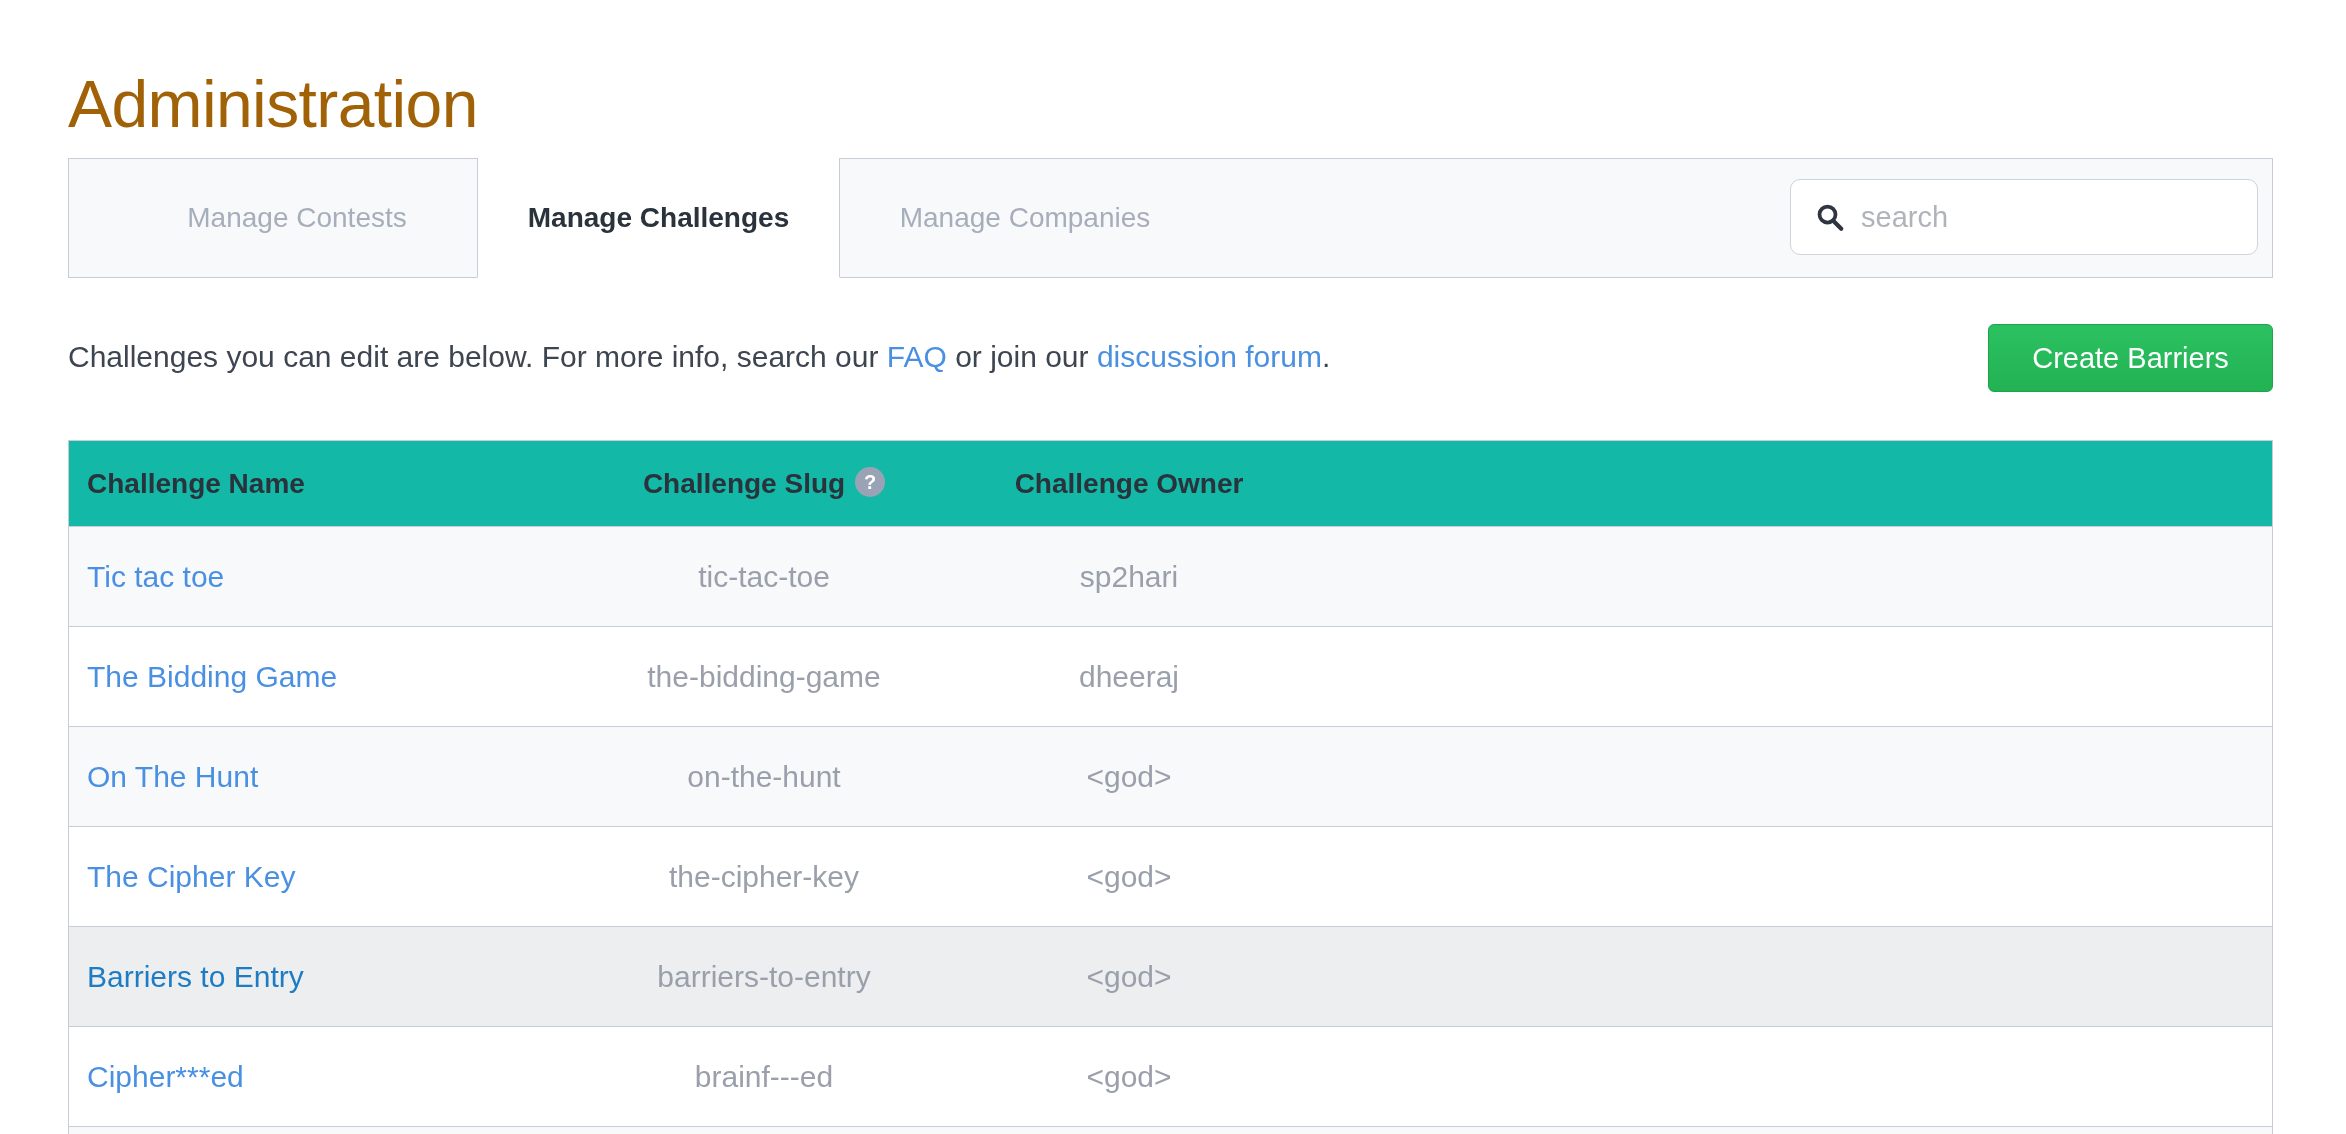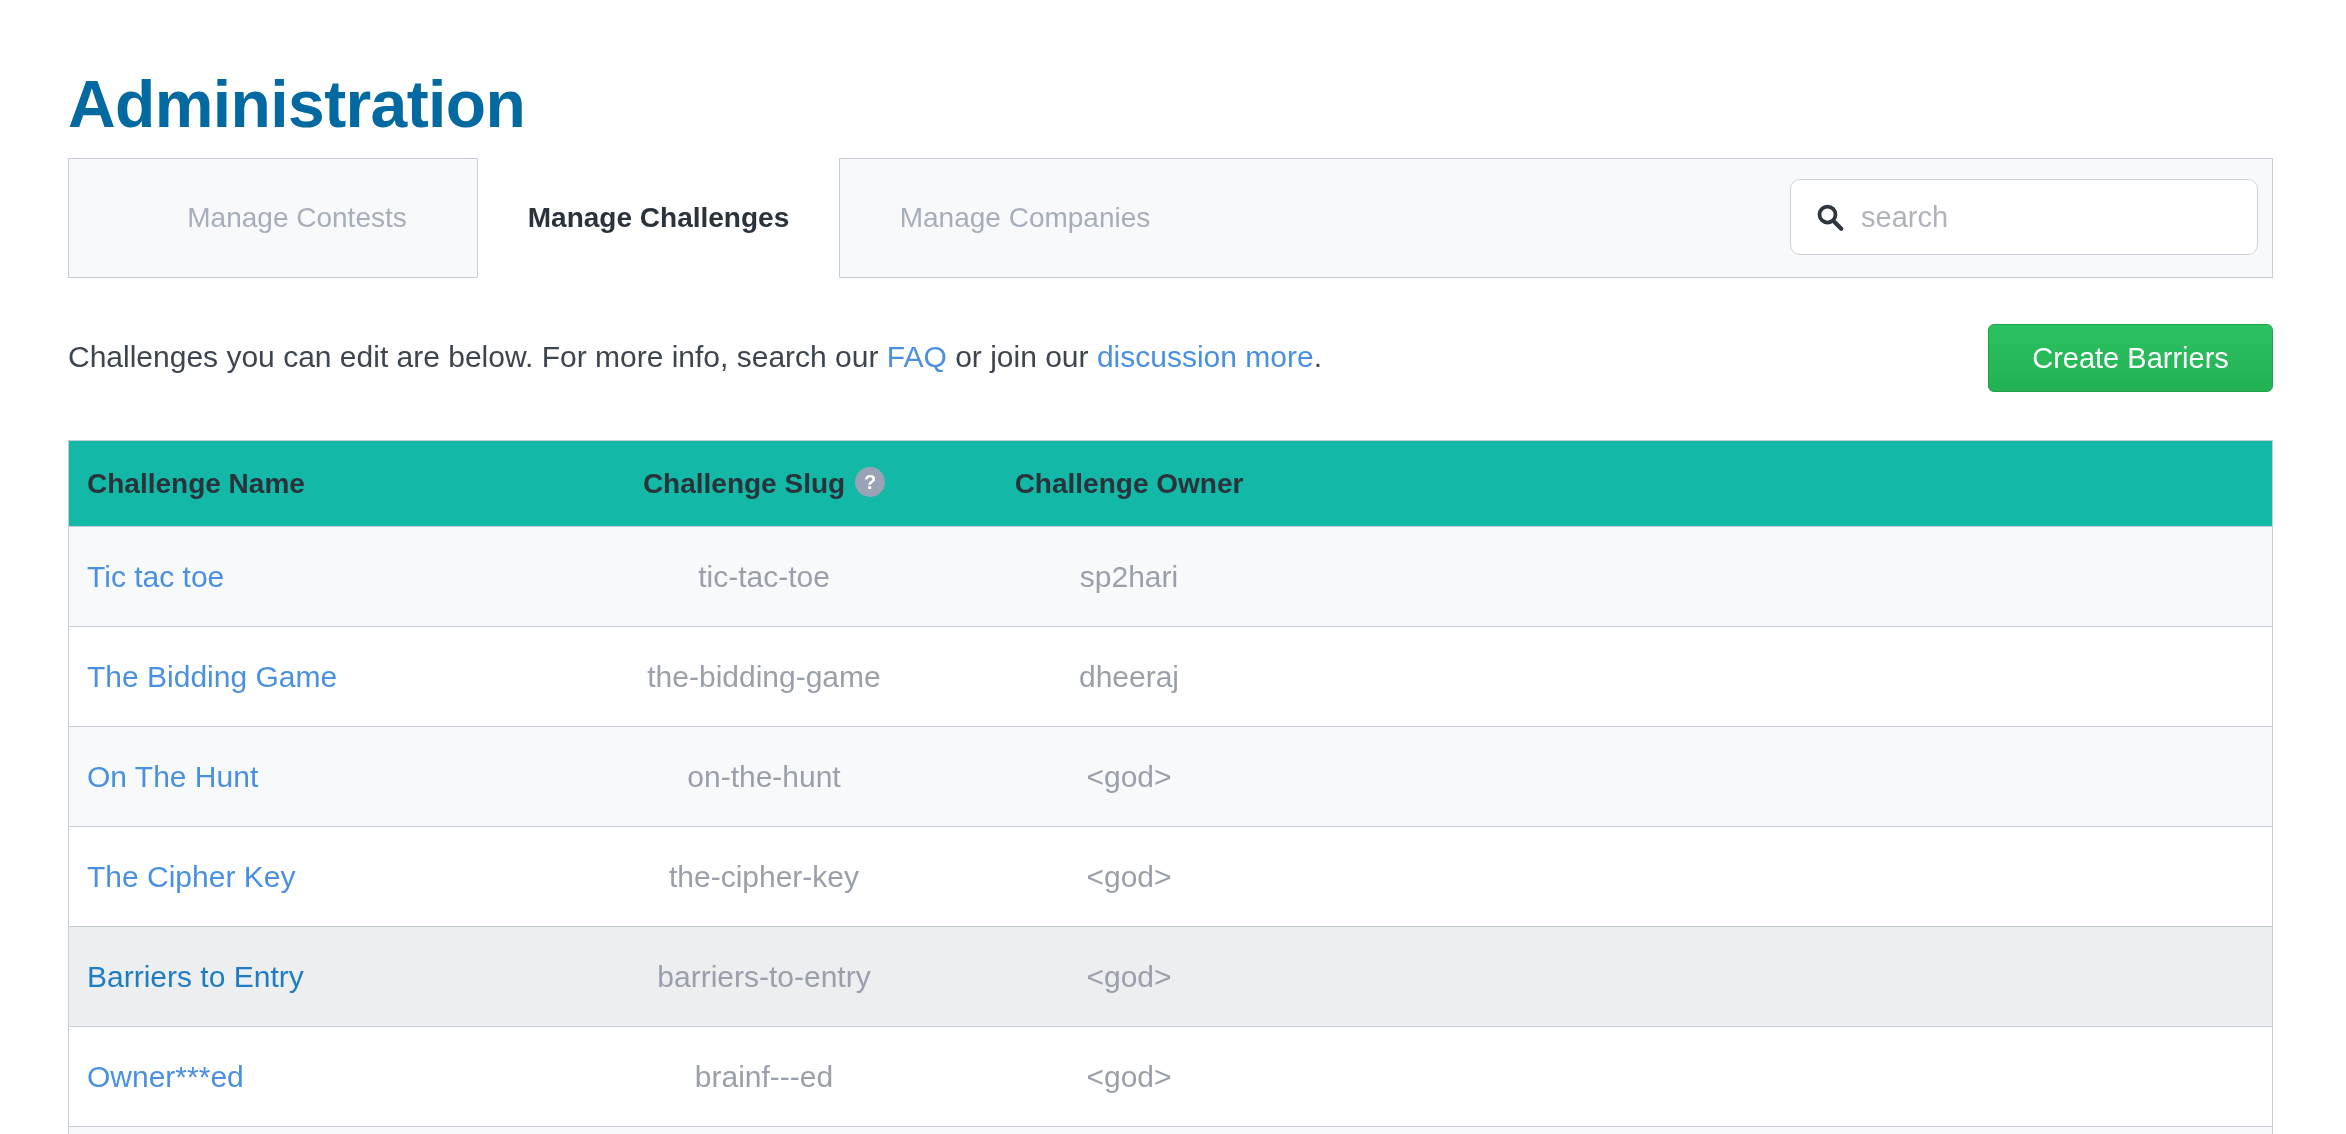--- a/index.html
+++ b/index.html
@@ -22,22 +22,22 @@
     background: #ffffff;
   }
 
   
   .page-title {
     position: absolute;
     left: 68px;
     top: 22px;
     font-size: 66px;
     line-height: 76px;
-    font-weight: 700;
-    color: #0369a1;
+    font-weight: 400;
+    color: #a16207;
     letter-spacing: -0.6px;
     white-space: nowrap;
   }
 
   
   .tabbar {
     position: absolute;
     left: 68px;
     top: 158px;
     width: 2205px;
@@ -253,21 +253,21 @@
     <div class="search-inner">
       <svg class="search-icon" viewBox="0 0 24 24" aria-hidden="true">
         <circle cx="10" cy="10" r="6.4" fill="none" stroke="#2f3640" stroke-width="3"></circle>
         <line x1="14.8" y1="15.2" x2="21" y2="21.4" stroke="#2f3640" stroke-width="3.4" stroke-linecap="round"></line>
       </svg>
       <input class="search-input" type="text" placeholder="search" style="">
     </div>
   </div>
 
   <div class="intro">
-    <span>Challenges you can edit are below. For more info, search our </span><a href="#">FAQ</a><span> or join our </span><a href="#">discussion more</a><span>.</span>
+    <span>Challenges you can edit are below. For more info, search our </span><a href="#">FAQ</a><span> or join our </span><a href="#">discussion forum</a><span>.</span>
   </div>
 
   <button class="create-btn">Create Barriers</button>
 
   <div class="table">
 
     <div class="trow thead">
       <div class="th col-name">Challenge Name</div>
       <div class="th col-slug"><span>Challenge Slug</span><span class="help-icon">?</span></div>
       <div class="th col-owner">Challenge Owner</div>
@@ -303,21 +303,21 @@
     </div>
 
     <div class="trow tbody-row hovered">
       <div class="col-name"><a href="#" class="cell-link">Barriers to Entry</a></div>
       <div class="col-slug cell-text">barriers-to-entry</div>
       <div class="col-owner cell-text">&lt;god&gt;</div>
       <div class="col-rest"></div>
     </div>
 
     <div class="trow tbody-row">
-      <div class="col-name"><a href="#" class="cell-link">Owner***ed</a></div>
+      <div class="col-name"><a href="#" class="cell-link">Cipher***ed</a></div>
       <div class="col-slug cell-text">brainf---ed</div>
       <div class="col-owner cell-text">&lt;god&gt;</div>
       <div class="col-rest"></div>
     </div>
 
     <div class="trow tbody-row striped">
       <div class="col-name"></div>
       <div class="col-slug cell-text"></div>
       <div class="col-owner cell-text"></div>
       <div class="col-rest"></div>

